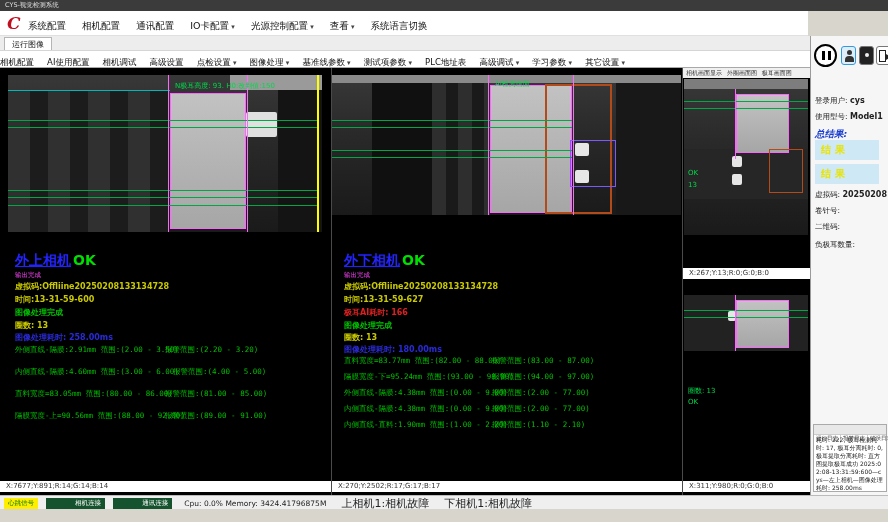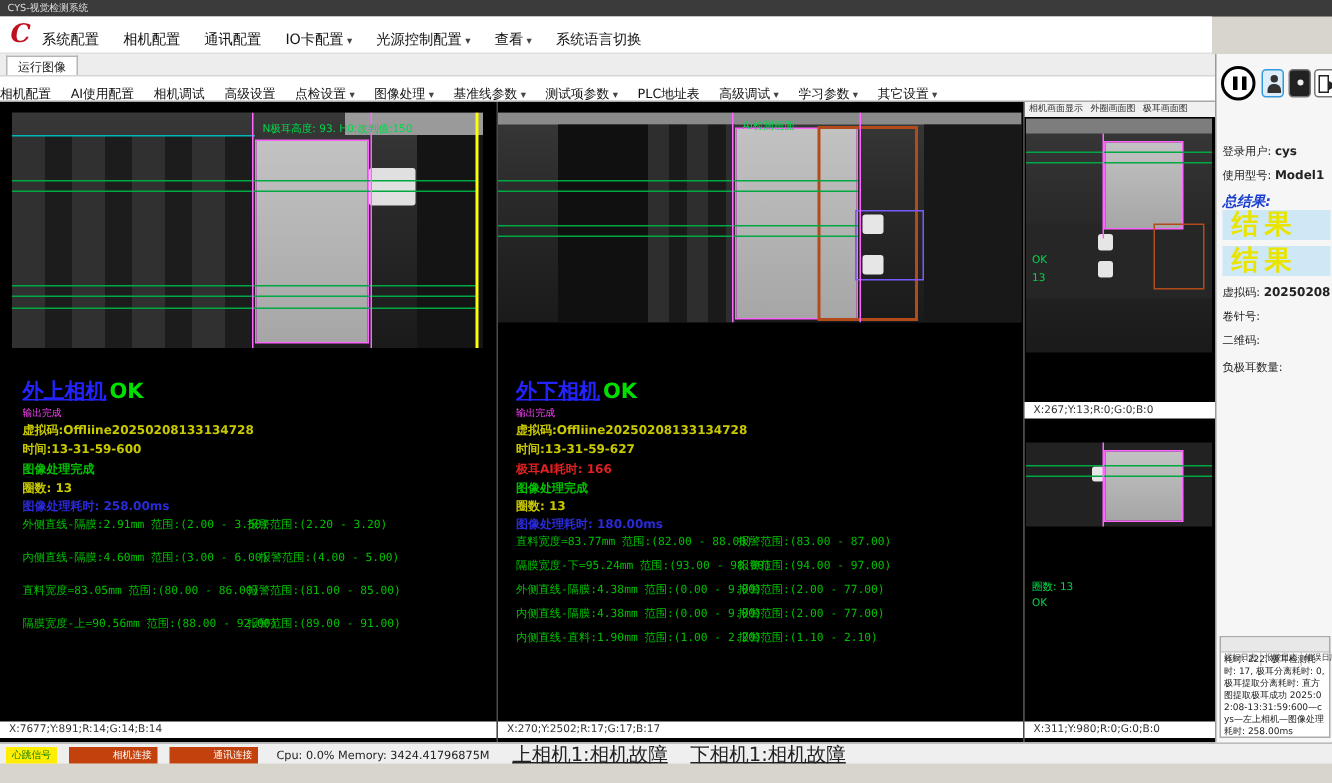--- a/index.html
+++ b/index.html
@@ -72,36 +72,36 @@
   .ubody{position:absolute;left:2.5px;top:9px;width:9px;height:6px;border-radius:4px 4px 0 0;background:#333;}
   .lockbtn{left:48px;top:10px;width:15px;height:19px;background:#222;}
   .ldot{position:absolute;left:5px;top:6px;width:4px;height:4px;border-radius:50%;background:#eee;}
   .exitbtn{left:65px;top:10px;width:16px;height:19px;}
   .door{position:absolute;left:2px;top:3px;width:7px;height:12px;border:1.5px solid #222;}
   .earrow{position:absolute;left:9px;top:7px;width:0;height:0;border-left:5px solid #222;border-top:3px solid transparent;border-bottom:3px solid transparent;}
 
   .sfield{position:absolute;left:4px;font-size:7.5px;color:#222;white-space:nowrap;}
   .sfield b{font-size:8px;}
   .stotal{position:absolute;left:4px;font-size:9.5px;font-weight:bold;font-style:italic;color:#1a3fd0;text-align:center;}
-  .resultbox{position:absolute;left:4px;width:72px;height:20px;background:#cfe8f5;
-             font-size:18px;font-weight:bold;color:#e8e400;line-height:20px;letter-spacing:4px;padding-left:6px;}
+  .resultbox{position:absolute;left:4px;width:64px;height:20px;background:#cfe8f5;
+             font-size:10px;font-weight:bold;color:#e8e400;line-height:20px;letter-spacing:4px;padding-left:6px;}
 
   .logbox{position:absolute;left:2px;top:388px;width:74px;height:68px;border:1px solid #aaa;background:#fff;}
   .logtabs{height:10px;background:#e8e8e8;border-bottom:1px solid #ccc;white-space:nowrap;}
   .logtab{display:inline-block;font-size:5.5px;color:#333;line-height:9px;padding:0 2px;border-right:1px solid #ccc;cursor:pointer;}
   .logtext{font-size:6px;color:#222;line-height:8px;padding:1px 2px;white-space:pre-line;word-break:break-all;}
 
   
   .statusbar{position:absolute;left:0;top:495px;width:888px;height:14px;background:#efefef;
              border-top:1px solid #bbb;line-height:13px;white-space:nowrap;padding-left:4px;}
   .badge{display:inline-block;font-size:6.5px;padding:0 4px;margin-right:3px;line-height:11px;vertical-align:middle;}
   .badge.ok{background:#ffee00;color:#0a7a0a;}
-  .badge.err{background:#c2410c;color:#fff;padding-left:29px;}
+  .badge.err{background:#14532d;color:#fff;padding-left:29px;}
   .cpu{font-size:7.5px;color:#222;margin-left:4px;vertical-align:middle;}
-  .camlink{font-size:13px;color:#222;margin-left:10px;text-decoration:underline;vertical-align:middle;cursor:pointer;}
+  .camlink{font-size:11px;color:#222;margin-left:10px;vertical-align:middle;cursor:pointer;}
 </style>
 </head>
 <body>
 
 <div class="screen">
 
   <div class="titlebar">
     <span>CYS-视觉检测系统</span>
   </div>
 

